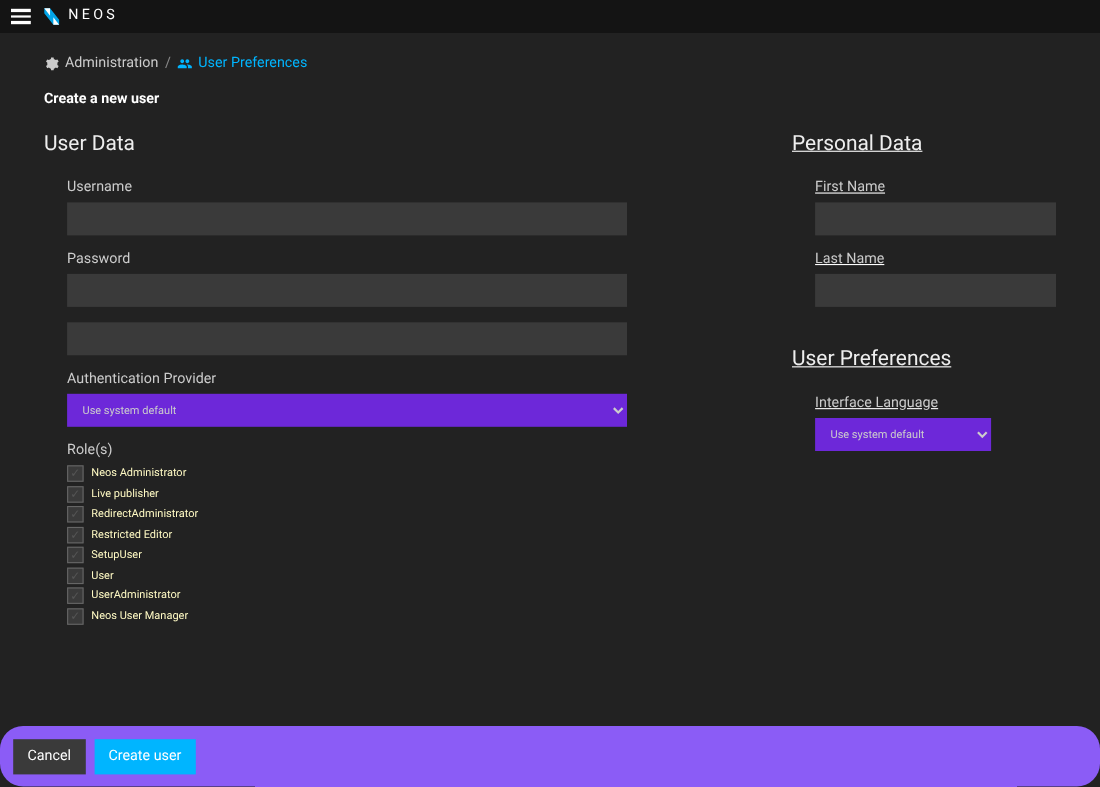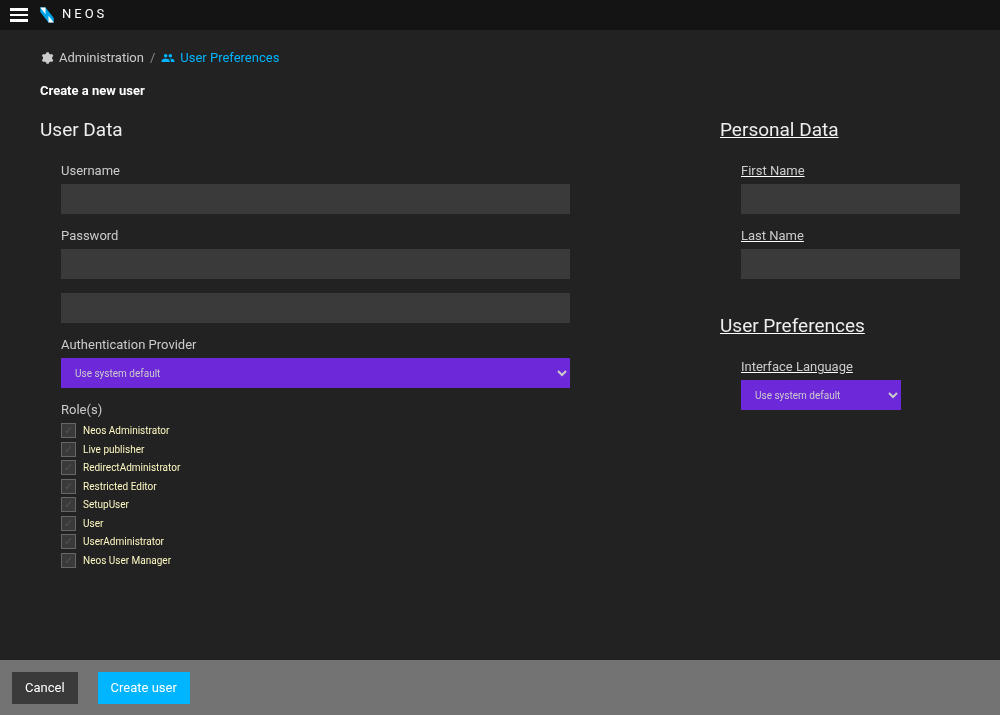--- a/index.html
+++ b/index.html
@@ -154,25 +154,26 @@
       font-size: 11px;
       color: #555;
       position: absolute;
     }
     .footer {
       position: absolute;
       bottom: 0;
       left: 0;
       right: 0;
       height: 55px;
-      background: #737373;
+      background: #8b5cf6;
       display: flex;
       align-items: center;
       padding: 0 12px;
-      gap: 20px;
+      gap: 8px;
+      border-radius: 21px;
     }
     .btn {
       height: 32px;
       padding: 0 13px;
       border: none;
       font-size: 13px;
       cursor: pointer;
       color: #fff;
     }
     .btn-cancel {

